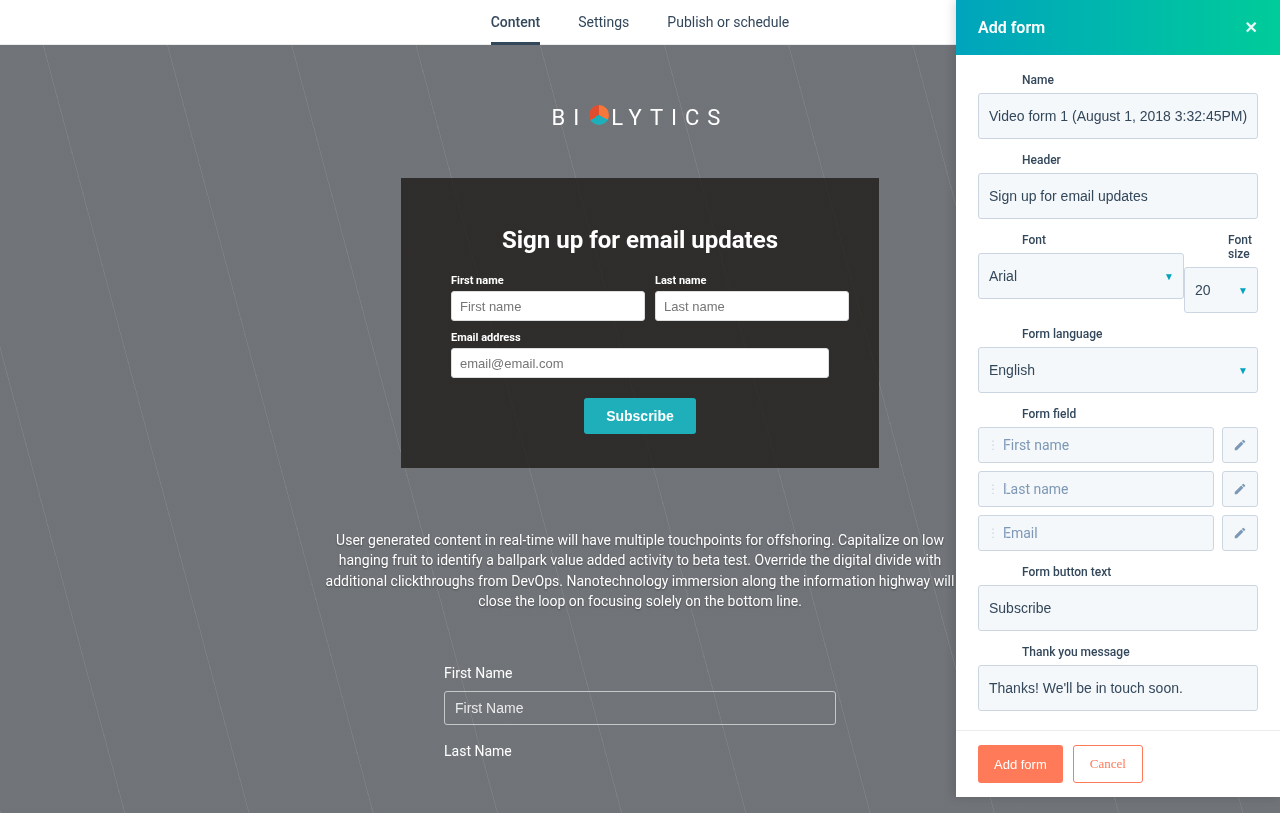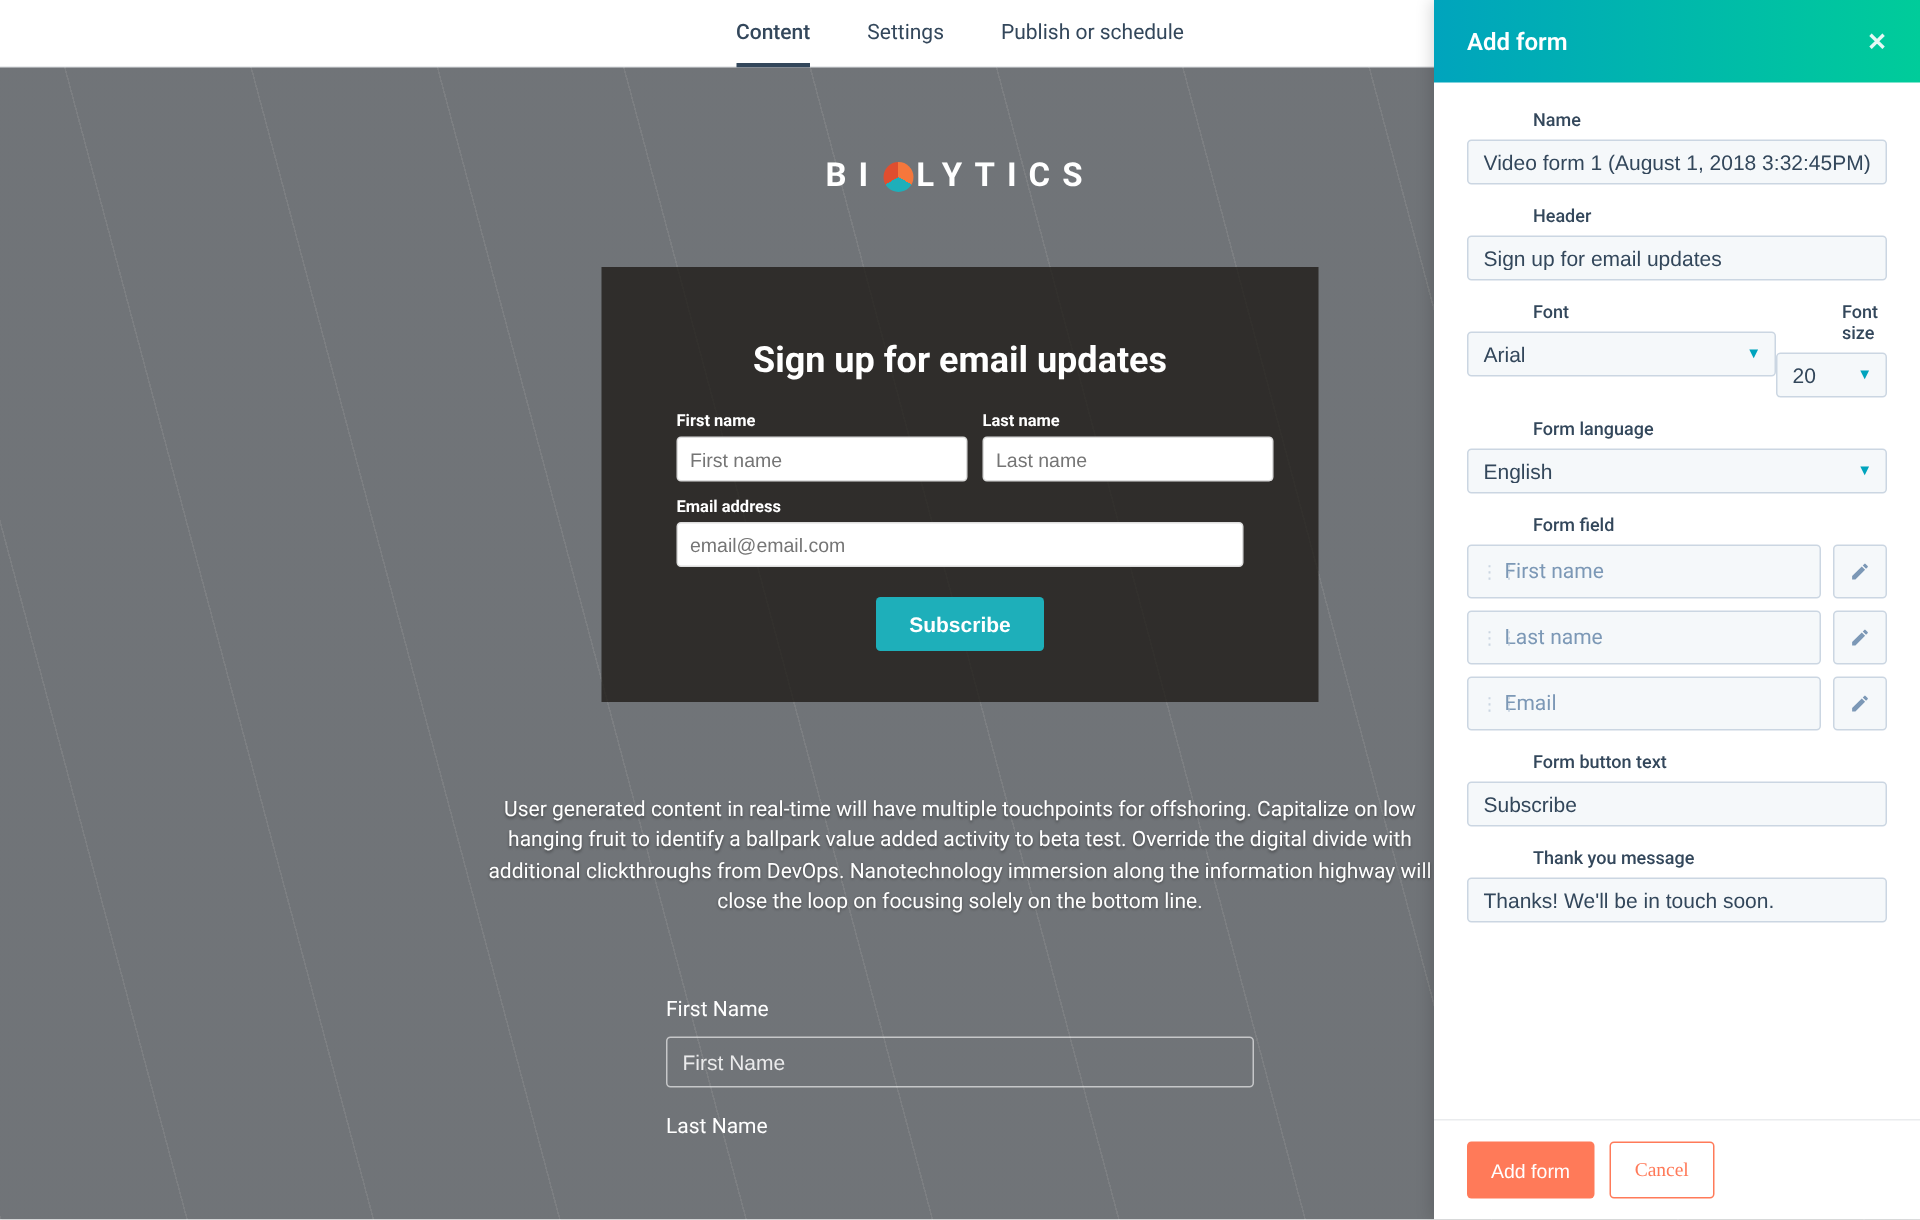--- a/index.html
+++ b/index.html
@@ -56,24 +56,24 @@
     background:
       linear-gradient(rgba(60,60,60,0.55), rgba(60,60,60,0.55)),
       repeating-linear-gradient(75deg, #c9cfd6 0px, #c9cfd6 1px, #b0b8c1 1px, #b0b8c1 120px);
     display: flex;
     flex-direction: column;
     align-items: center;
     padding-top: 60px;
   }
   .brand {
     display: flex;
-    align-items: center;
+    align-items: flex-start;
     gap: 6px;
     color: #fff;
-    font-weight: 700;
+    font-weight: 400;
     letter-spacing: 8px;
     font-size: 22px;
     margin-bottom: 48px;
   }
   .brand .circle {
     width: 20px; height: 20px; border-radius: 50%;
     background: conic-gradient(#f5773c 0 120deg, #1eafba 120deg 240deg, #e04e2f 240deg 360deg);
     display: inline-block;
     margin: 0 -4px;
   }
@@ -165,21 +165,21 @@
     padding: 0 10px;
     font-size: 14px;
   }
   .lower-form input::placeholder { color: rgba(255,255,255,0.85); }
 
   
   .side-panel {
     position: absolute;
     top: 0;
     right: 0;
-    bottom: 0;
+    bottom: 16px;
     width: 324px;
     background: #fff;
     box-shadow: -2px 0 10px rgba(0,0,0,0.15);
     display: flex;
     flex-direction: column;
   }
   .panel-header {
     background: linear-gradient(90deg, #00a4bd 0%, #00cc9a 100%);
     color: #fff;
     padding: 18px 22px;
@@ -205,21 +205,21 @@
   .form-label {
     font-size: 12px;
     color: #33475b;
     font-weight: 500;
     margin-bottom: 6px;
     display: block;
     padding-left: 44px;
   }
   .text-input, .select-input {
     width: 100%;
-    height: 30px;
+    height: 46px;
     border: 1px solid #cbd6e2;
     background: #f5f8fa;
     border-radius: 3px;
     padding: 0 10px;
     font-size: 14px;
     color: #33475b;
   }
   .two-col {
     display: flex;
   }

